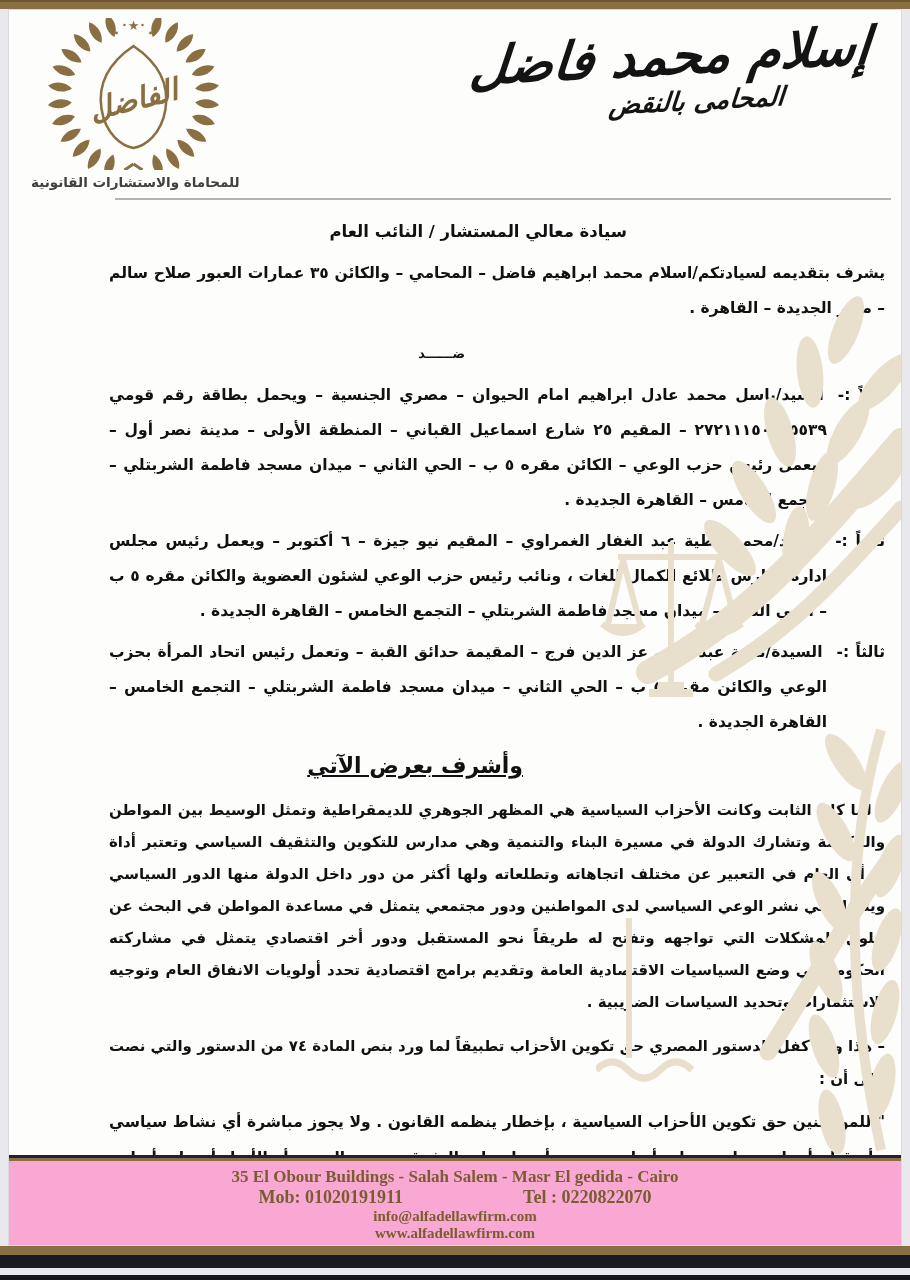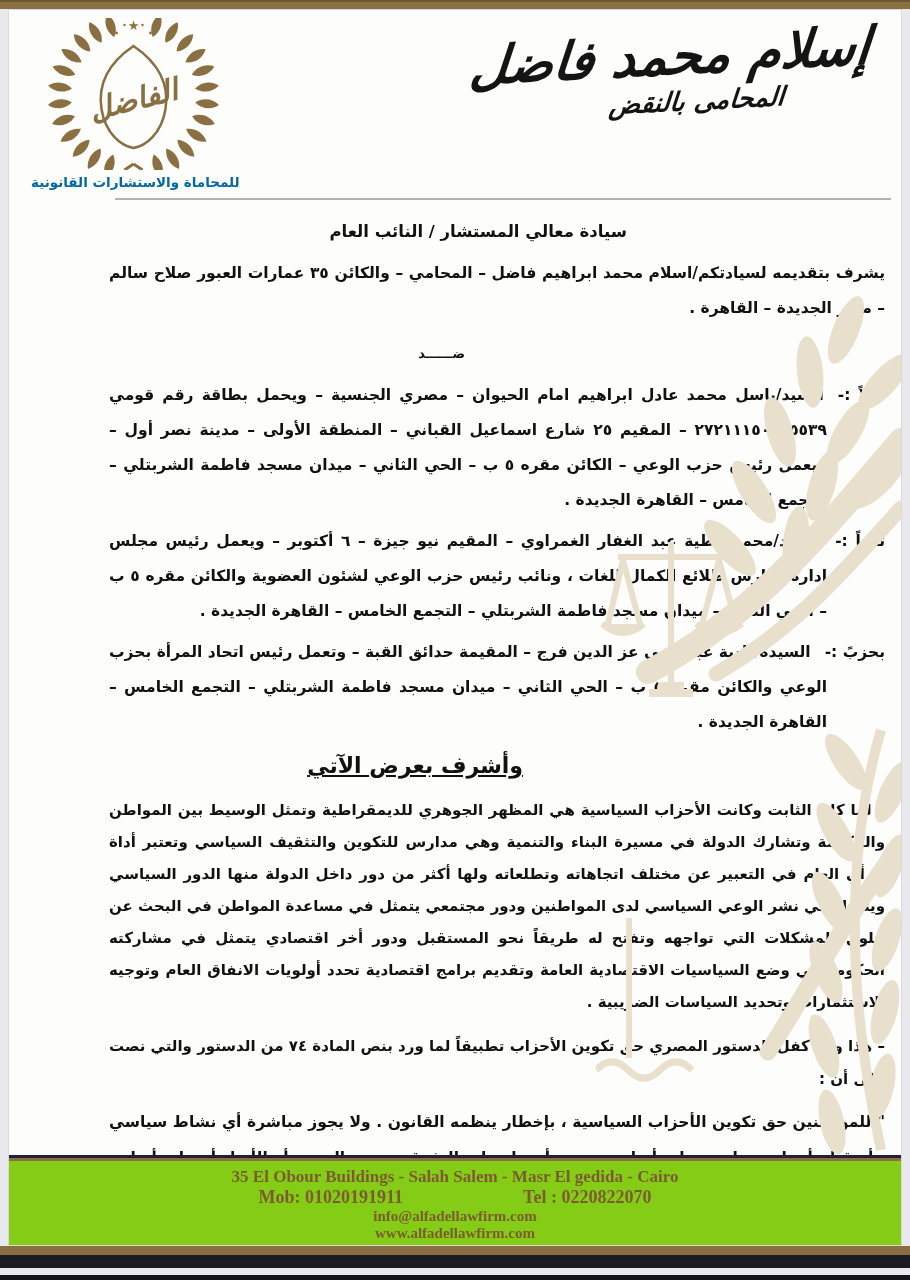--- a/index.html
+++ b/index.html
@@ -4,42 +4,42 @@
 <style>
   html,body{margin:0;padding:0;}
   body{width:910px;height:1280px;overflow:hidden;background:#e9e9ed;font-family:"DejaVu Sans",sans-serif;}
   .photo{position:relative;width:910px;height:1280px;background:#e9e9ed;}
   .top-bar{position:absolute;left:0;top:0;width:910px;height:9px;background:#8a6f42;border-top:2px solid #6d5630;box-sizing:border-box;}
   .page{position:absolute;left:8px;top:9px;width:894px;height:1237px;background:#fdfdfc;border:1px solid #d8d8de;box-sizing:border-box;overflow:hidden;}
   
   .watermark{position:absolute;right:0;top:280px;width:305px;height:900px;pointer-events:none;}
   
   .logo{position:absolute;left:22px;top:8px;width:205px;}
-  .logo-sub{margin-top:0;text-align:left;color:#0369a1;font-weight:bold;font-size:13.5px;letter-spacing:-0.5px;white-space:nowrap;}
+  .logo-sub{margin-top:0;text-align:left;color:#404040;font-weight:bold;font-size:13.5px;letter-spacing:-0.5px;white-space:nowrap;}
   
   .sig{position:absolute;top:18px;right:30px;width:400px;text-align:right;transform:rotate(-3deg);color:#141414;}
   .sig1{font-size:52px;font-weight:bold;font-style:italic;line-height:1.1;transform:skewX(-8deg);white-space:nowrap;}
   .sig2{font-size:26px;font-weight:bold;font-style:italic;margin-top:2px;margin-right:88px;transform:skewX(-8deg);white-space:nowrap;}
   .header-rule{position:absolute;top:188px;left:106px;right:10px;height:2px;background:#b3b3b3;}
   
   .content{direction:rtl;padding:196px 16px 0 100px;color:#111;}
   .content p{margin:0;}
   .salutation{width:max-content;margin:12px 258px 10px auto;font-size:16.5px;font-weight:bold;line-height:28px;}
   .greeting{width:max-content;margin:0 342px 12px auto;font-size:15.5px;font-weight:bold;line-height:26px;}
   .intro{font-size:15.5px;font-weight:bold;line-height:35px;text-align:justify;margin-bottom:10px !important;}
   .versus{width:max-content;margin:0 420px 6px auto;font-size:13px;font-weight:bold;line-height:36px;}
   .party{font-size:15.5px;font-weight:bold;line-height:35px;text-align:justify;padding-right:58px;text-indent:-58px;margin-bottom:6px !important;}
   .party:last-of-type{margin-bottom:14px !important;}
   .plabel{padding-left:14px;}
   .body-heading{width:max-content;margin:0 362px 8px auto;font-size:22px;font-weight:bold;line-height:40px;text-decoration:underline;}
   .para{font-size:15px;font-weight:bold;line-height:32px;text-align:justify;margin-bottom:12px !important;}
   .para2{line-height:33px;margin-bottom:8px !important;}
   .quote{font-size:15.5px;font-weight:800;line-height:36px;text-align:justify;letter-spacing:0.2px;}
   
-  .footer{position:absolute;left:0;right:0;bottom:0;background:#84cc16;text-align:center;font-family:"Liberation Serif","DejaVu Serif",serif;color:#7b5c30;padding-bottom:2px;}
+  .footer{position:absolute;left:0;right:0;bottom:0;background:#f9a8d4;text-align:center;font-family:"Liberation Serif","DejaVu Serif",serif;color:#7b5c30;padding-bottom:2px;}
   .f-rule-dark{height:3px;background:#20203a;}
   .f-rule-gold{height:3px;background:#8a6f42;margin-bottom:6px;}
   .f-address{font-size:17px;font-weight:bold;line-height:1.15;}
   .f-phones{display:flex;justify-content:center;gap:120px;font-size:18px;font-weight:bold;line-height:1.15;}
   .f-email,.f-web{font-size:15px;font-weight:bold;line-height:1.18;}
   
   .bar-gold{position:absolute;left:0;top:1246px;width:910px;height:9px;background:#8a6f42;}
   .bar-black{position:absolute;left:0;top:1255px;width:910px;height:13px;background:#1a1a22;}
   .bar-strip{position:absolute;left:0;top:1275px;width:910px;height:5px;background:#15151c;}
 </style>
@@ -150,21 +150,21 @@
     <div class="header-rule"></div>
 
     <div class="content" lang="ar">
       <div class="salutation">سيادة معالي المستشار / النائب العام</div>
       <p class="intro">يشرف بتقديمه لسيادتكم/اسلام محمد ابراهيم فاضل – المحامي – والكائن ٣٥ عمارات العبور صلاح سالم – مصر الجديدة – القاهرة .</p>
 
       <div class="versus">ضــــــد</div>
 
       <p class="party"><span class="plabel">أولاً :-</span><span>السيد/باسل محمد عادل ابراهيم امام الحيوان – مصري الجنسية – ويحمل بطاقة رقم قومي ٢٧٢١١١٥٠١٠٥٥٣٩ – المقيم ٢٥ شارع اسماعيل القباني – المنطقة الأولى – مدينة نصر أول – ويعمل رئيس حزب الوعي – الكائن مقره ٥ ب – الحي الثاني – ميدان مسجد فاطمة الشربتلي – التجمع الخامس – القاهرة الجديدة .</span></p>
       <p class="party"><span class="plabel">ثانياً :-</span><span>السيد/محمد عطية عبد الغفار الغمراوي – المقيم نيو جيزة – ٦ أكتوبر – ويعمل رئيس مجلس إدارة مدارس طلائع الكمال للغات ، ونائب رئيس حزب الوعي لشئون العضوية والكائن مقره ٥ ب – الحي الثاني – ميدان مسجد فاطمة الشربتلي – التجمع الخامس – القاهرة الجديدة .</span></p>
-      <p class="party"><span class="plabel">بحزبً :-</span><span>السيدة/نادية عبد الحي عز الدين فرج – المقيمة حدائق القبة – وتعمل رئيس اتحاد المرأة بحزب الوعي والكائن مقره ٥ ب – الحي الثاني – ميدان مسجد فاطمة الشربتلي – التجمع الخامس – القاهرة الجديدة .</span></p>
+      <p class="party"><span class="plabel">ثالثاً :-</span><span>السيدة/نادية عبد الحي عز الدين فرج – المقيمة حدائق القبة – وتعمل رئيس اتحاد المرأة بحزب الوعي والكائن مقره ٥ ب – الحي الثاني – ميدان مسجد فاطمة الشربتلي – التجمع الخامس – القاهرة الجديدة .</span></p>
 
       <div class="body-heading">وأشرف بعرض الآتي</div>
 
       <p class="para">– لما كان الثابت وكانت الأحزاب السياسية هي المظهر الجوهري للديمقراطية وتمثل الوسيط بين المواطن والحكومة وتشارك الدولة في مسيرة البناء والتنمية وهي مدارس للتكوين والتثقيف السياسي وتعتبر أداة الرأي العام في التعبير عن مختلف اتجاهاته وتطلعاته ولها أكثر من دور داخل الدولة منها الدور السياسي ويتمثل في نشر الوعي السياسي لدى المواطنين ودور مجتمعي يتمثل في مساعدة المواطن في البحث عن حلول للمشكلات التي تواجهه وتفتح له طريقاً نحو المستقبل ودور أخر اقتصادي يتمثل في مشاركته الحكومة في وضع السياسيات الاقتصادية العامة وتقديم برامج اقتصادية تحدد أولويات الانفاق العام وتوجيه الاستثمارات وتحديد السياسات الضريبية .</p>
       <p class="para para2">– هذا وقد كفل الدستور المصري حق تكوين الأحزاب تطبيقاً لما ورد بنص المادة ٧٤ من الدستور والتي نصت على أن :</p>
       <p class="quote">" للمواطنين حق تكوين الأحزاب السياسية ، بإخطار ينظمه القانون . ولا يجوز مباشرة أي نشاط سياسي ، أو قيام أحزاب سياسية على أساس ديني ، أو بناء على التفرقة بسبب الجنس أو الأصل أو على أساس طائفي أو جغرافي ، أو ممارسة نشاط معاد لمبادئ الديمقراطية ، أو سري ، أو ذي طابع عسكري أو شبه عسكري ...... "</p>
     </div>
 
     <div class="footer">
       <div class="f-rule-dark"></div>

